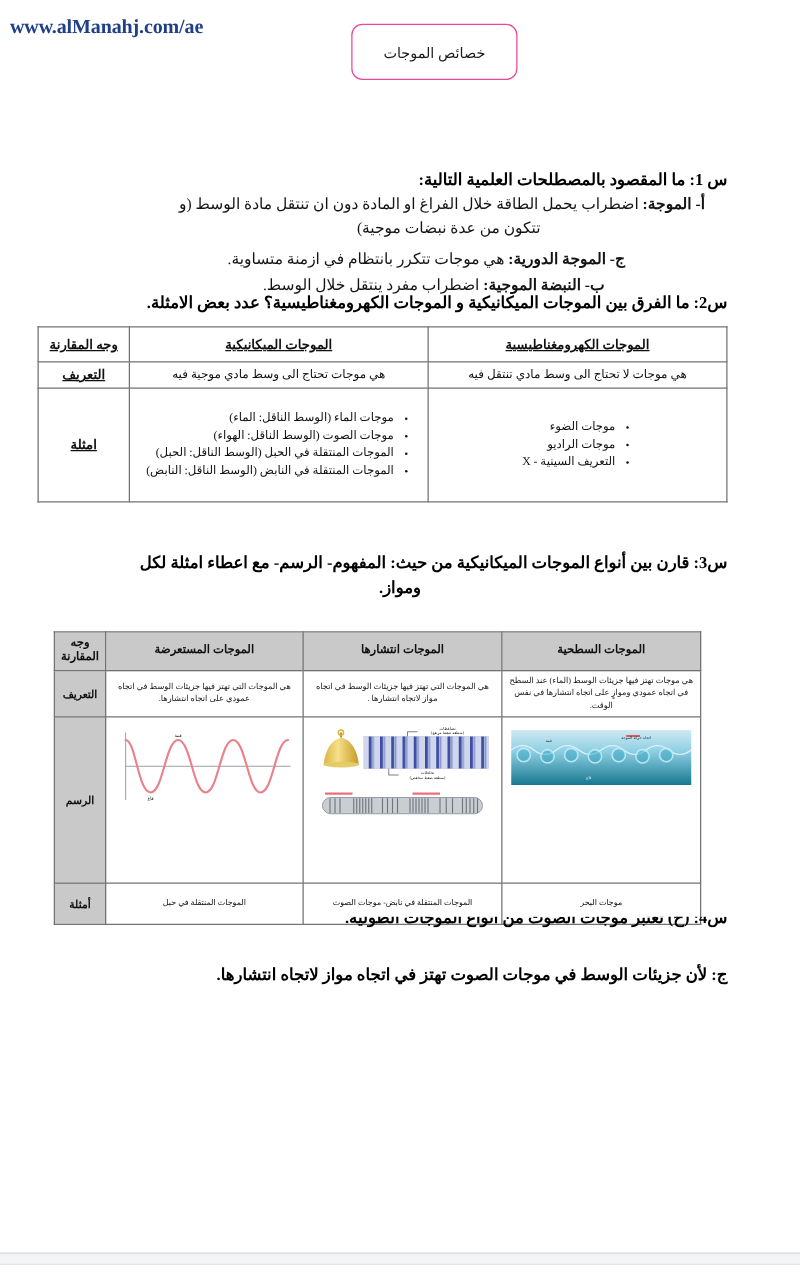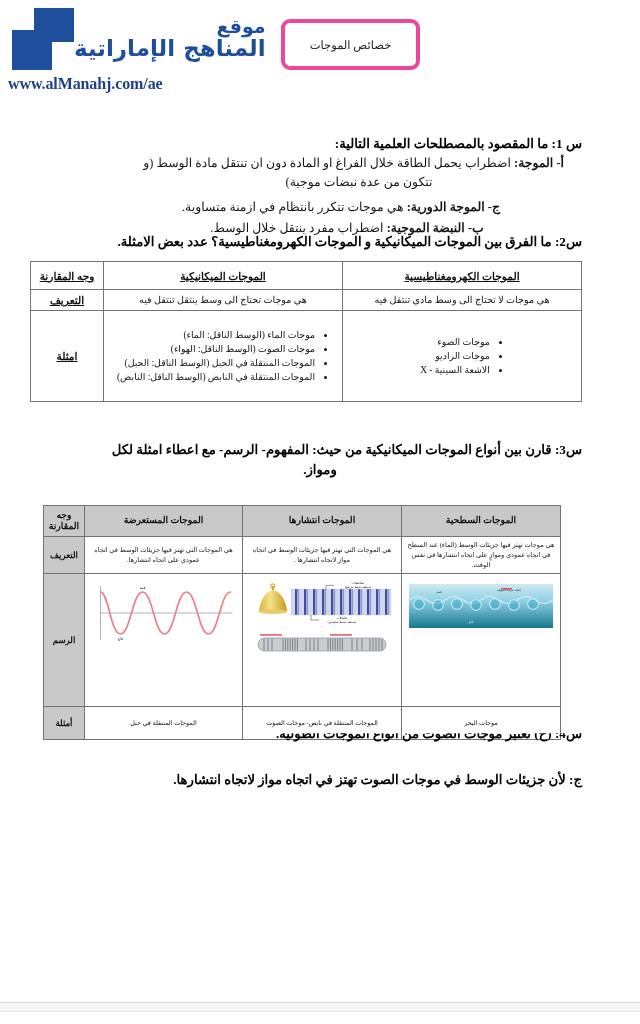--- a/index.html
+++ b/index.html
@@ -87,21 +87,21 @@
     font-size: 16px;
     letter-spacing: -0.1px;
   }
 
   .title-box {
     position: absolute;
     left: 281px;
     top: 13px;
     width: 131px;
     height: 43px;
-    border: 4px solid #ec4899;
+    border: 1px solid #ec4899;
     border-radius: 9px;
     display: flex;
     align-items: center;
     justify-content: center;
     font-size: 11.5px;
     color: #1a1a1a;
     background: #fff;
   }
 
   
@@ -233,31 +233,20 @@
     clip-path: inset(46% 0 0 0);
   }
 </style>
 </head>
 <body>
 
 <div class="page">
 
   <div class="header">
     <div class="logo-block">
-      <div class="logo-row">
-        <div class="logo-mark">
-          <i class="a"></i>
-            <i class="b"></i>
-            <i class="c"></i>
-        </div>
-        <div class="logo-text">
-          <div class="l1">موقع</div>
-          <div class="l2">المناهج الإماراتية</div>
-        </div>
-      </div>
       <div class="logo-url">www.alManahj.com/ae</div>
     </div>
 
     <div class="title-box">خصائص الموجات</div>
   </div>
 
   <div class="q" style="top:95px; right:58px; width:360px;margin-top:39px;">س 1: ما المقصود بالمصطلحات العلمية التالية:</div>
 
   <div class="defs" style="top:128px; right:58px; width:500px;">
     <div class="def-item" style="text-align:right; padding-right:18px;">
@@ -288,32 +277,32 @@
       </th>
       <th style="width:230px;">
         <span>الموجات الميكانيكية</span>
       </th>
       <th style="width:64px;">
         <span>وجه المقارنة</span>
       </th>
     </tr>
     <tr>
       <td class="cell">هي موجات لا تحتاج الى وسط مادي تنتقل فيه</td>
-      <td class="cell">هي موجات تحتاج الى وسط ينتقل تنتقل فيه</td>
+      <td class="cell">هي موجات تحتاج الى وسط مادي موجية فيه</td>
       <td class="rowhead">
         <span>التعريف</span>
       </td>
     </tr>
     <tr>
       <td class="cell" style="height:84px;">
         <div class="ul-wrap">
           <ul>
             <li>موجات الضوء</li>
             <li>موجات الراديو</li>
-            <li>الاشعة السينية - X</li>
+            <li>التعريف السينية - X</li>
           </ul>
         </div>
       </td>
       <td class="cell">
         <div class="ul-wrap">
           <ul>
             <li>موجات الماء (الوسط الناقل: الماء)</li>
             <li>موجات الصوت (الوسط الناقل: الهواء)</li>
             <li>الموجات المنتقلة في الحبل (الوسط الناقل: الحبل)</li>
             <li>الموجات المنتقلة في النابض (الوسط الناقل: النابض)</li>

